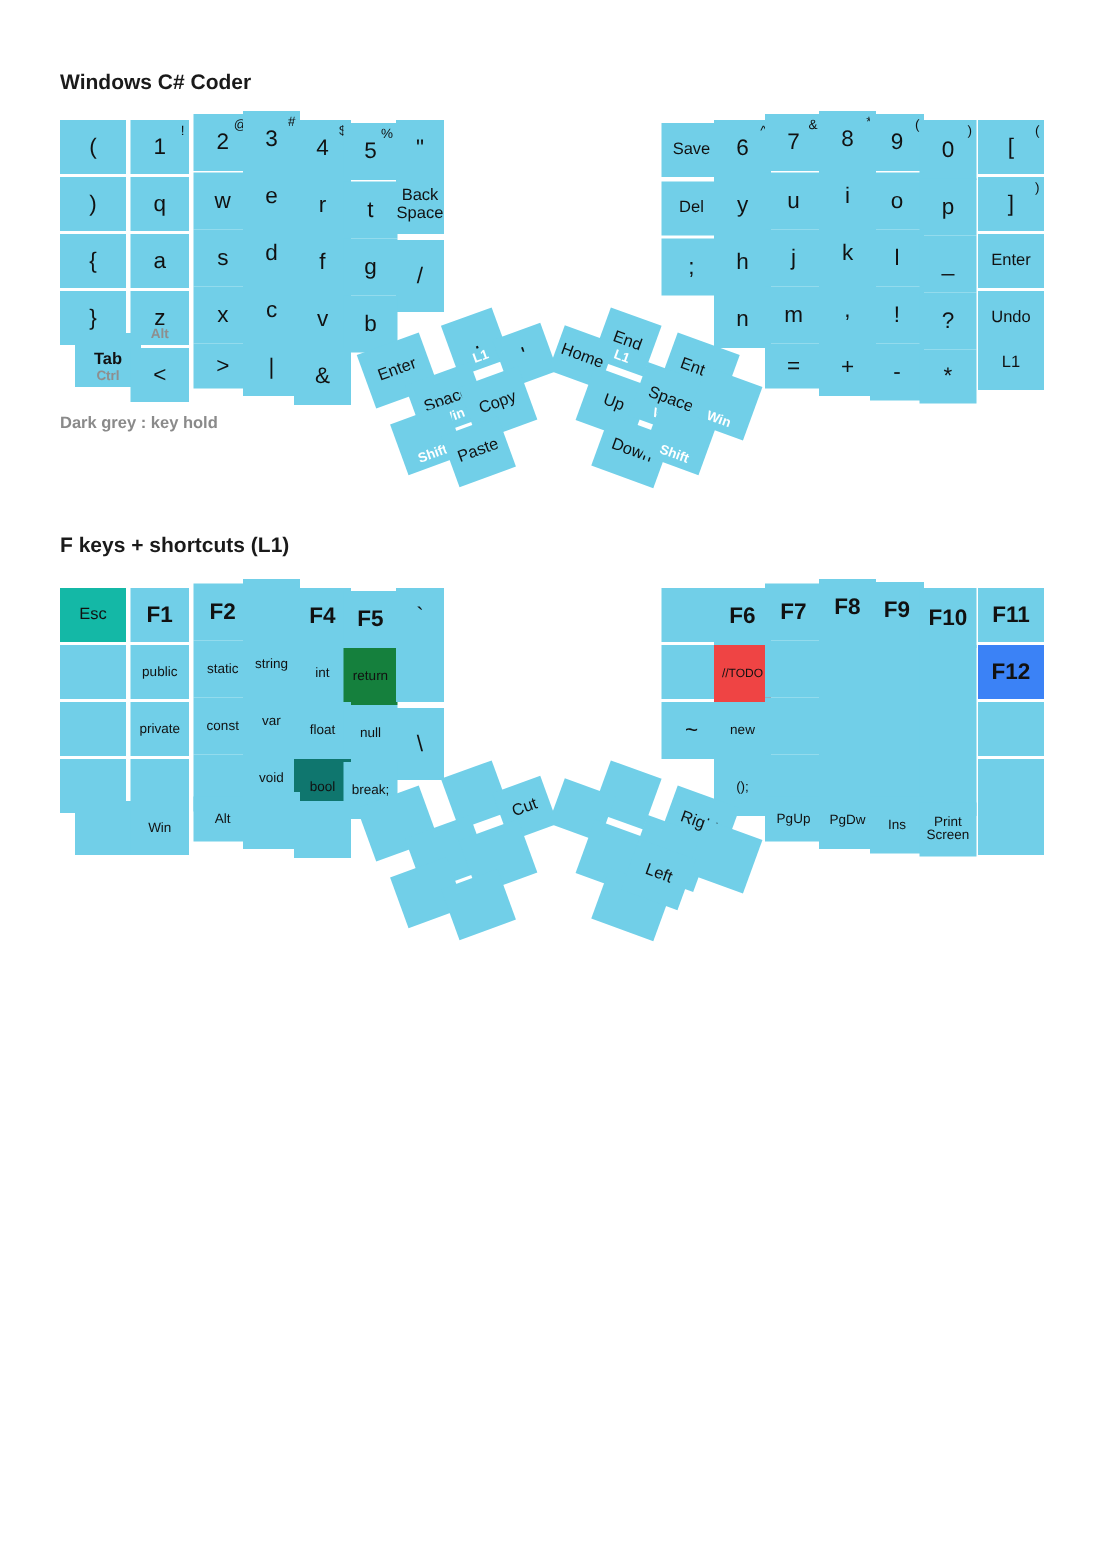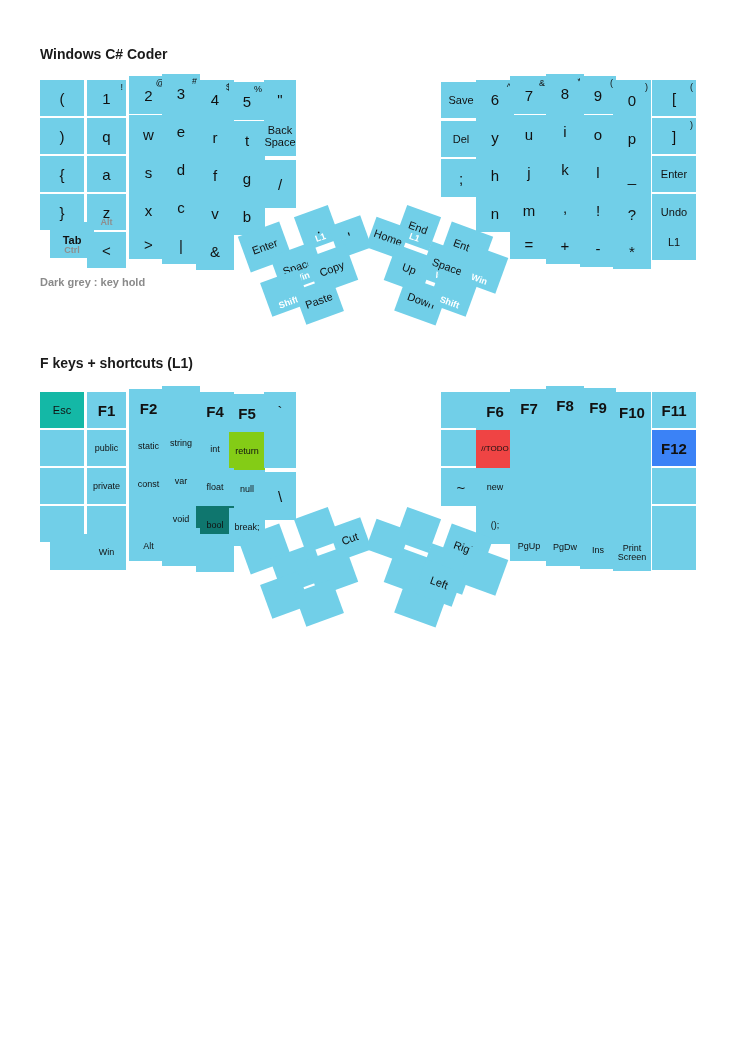--- a/index.html
+++ b/index.html
@@ -325,21 +325,21 @@
     </div>
     <div class="key" style="left: 129px; top: 427px; width: 39px; height: 38px; background: rgb(113, 207, 232);">
       <span class="lbl c small">static</span>
     </div>
     <div class="key" style="left: 162px; top: 424px; width: 38px; height: 38px; background: rgb(113, 207, 232);">
       <span class="lbl c small">string</span>
     </div>
     <div class="key" style="left: 196px; top: 430px; width: 38px; height: 38px; background: rgb(113, 207, 232);">
       <span class="lbl c small">int</span>
     </div>
-    <div class="key" style="left: 229px; top: 432px; width: 36px; height: 38px; background: #84cc16;">
+    <div class="key" style="left: 229px; top: 432px; width: 36px; height: 38px; background: #15803d;">
       <span class="lbl c small">return</span>
     </div>
     <div class="key" style="left: 264px; top: 430px; width: 32px; height: 38px; background: rgb(113, 207, 232);"></div>
     <div class="key" style="left: 40px; top: 468px; width: 44px; height: 36px; background: rgb(113, 207, 232);"></div>
     <div class="key" style="left: 87px; top: 468px; width: 39px; height: 36px; background: rgb(113, 207, 232);">
       <span class="lbl c small">private</span>
     </div>
     <div class="key" style="left: 129px; top: 465px; width: 39px; height: 38px; background: rgb(113, 207, 232);">
       <span class="lbl c small">const</span>
     </div>

